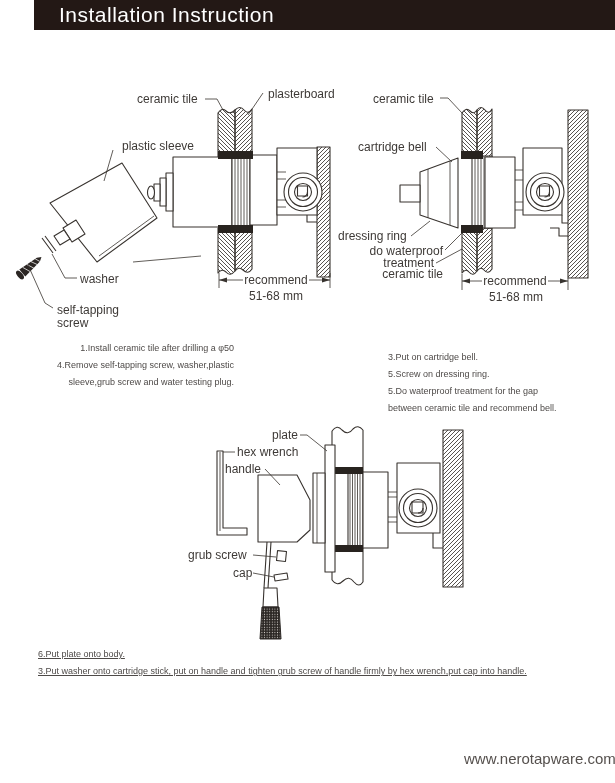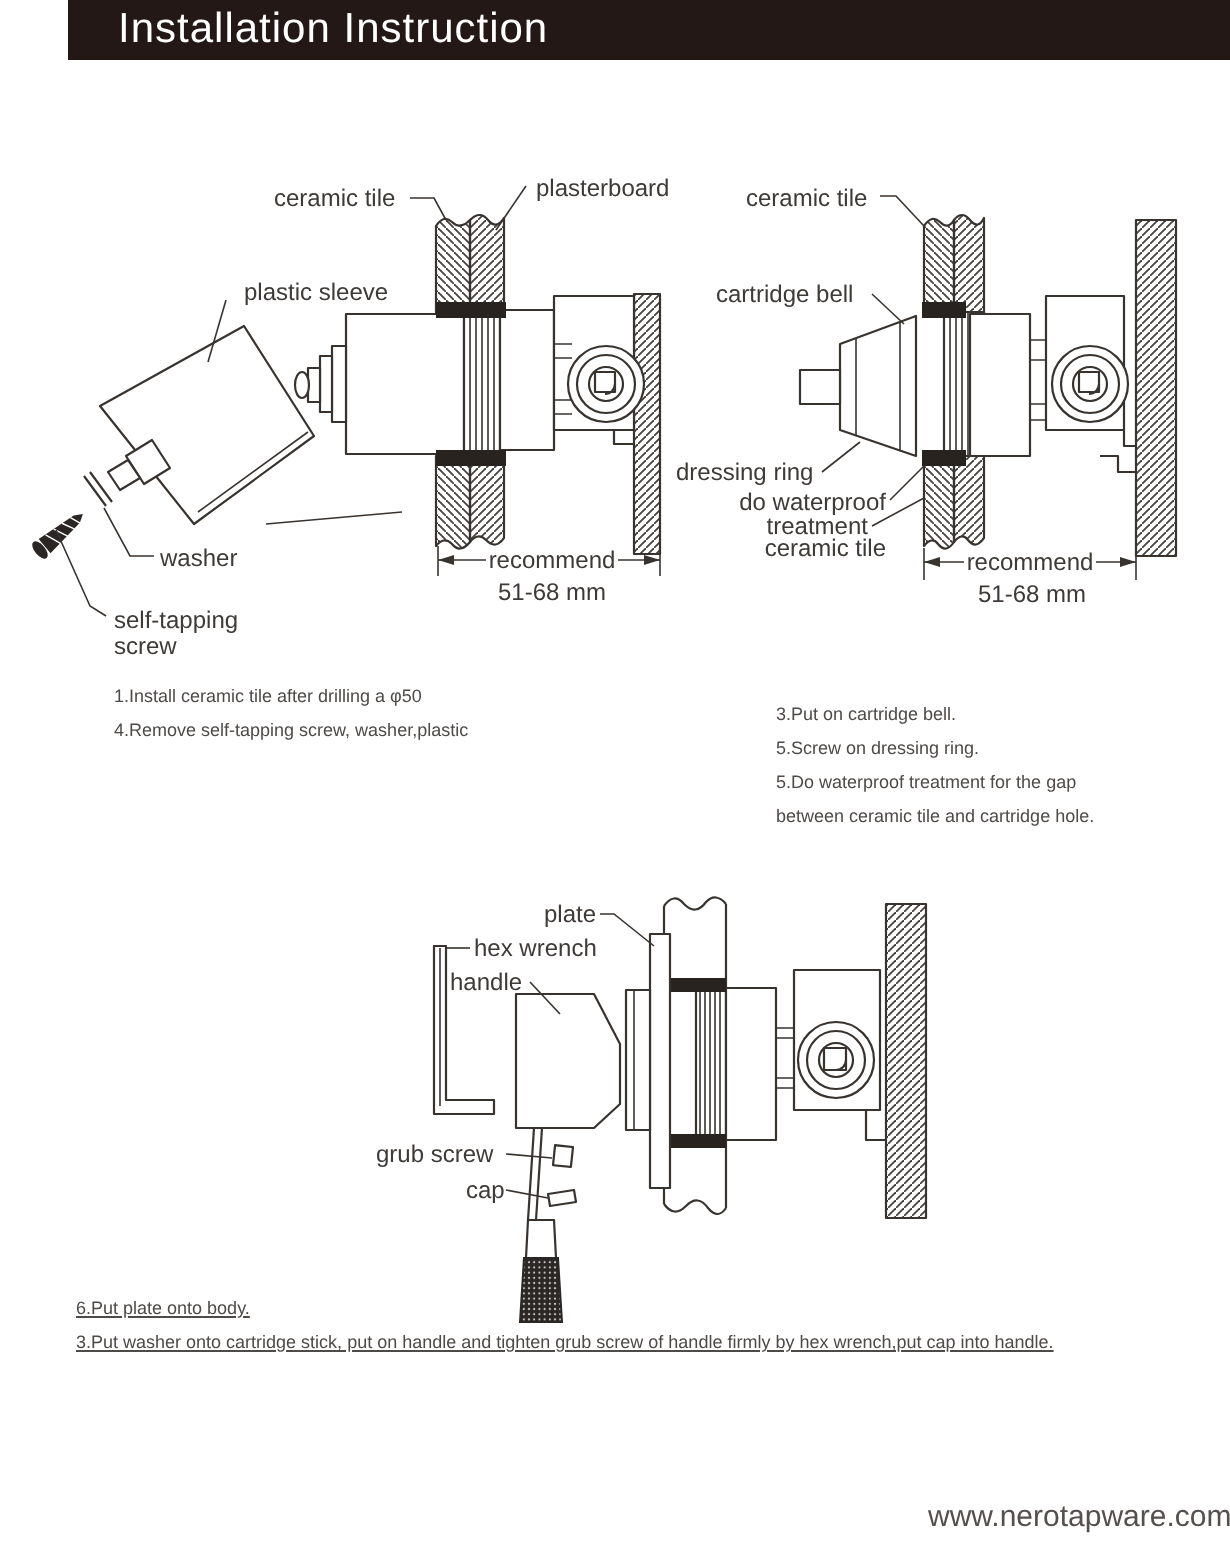--- a/index.html
+++ b/index.html
@@ -197,21 +197,21 @@
 
     <text class="lb" x="38" y="21">ceramic tile</text>
     <text class="lb" x="23" y="69">cartridge bell</text>
     <text class="lb" x="3" y="158">dressing ring</text>
     <text class="lb" x="108" y="173" text-anchor="end">do waterproof</text>
     <text class="lb" x="99" y="185" text-anchor="end">treatment</text>
     <text class="lb" x="108" y="196" text-anchor="end">ceramic tile</text>
   </svg>
   </div>
 
-  <div class="svgwrap" style="left:180px;top:440px;">
+  <div class="svgwrap" style="left:180px;top:418px;">
   <svg width="292" height="230" viewBox="0 0 292 230">
     <defs>
       <pattern id="hB3" width="4" height="4" patternUnits="userSpaceOnUse">
         <path d="M0,4 L4,0" stroke="#45403c" stroke-width="0.9"></path>
       </pattern>
       <pattern id="kn3" width="2.6" height="2.6" patternUnits="userSpaceOnUse">
         <rect width="2.6" height="2.6" fill="#2b2724"></rect>
         <circle cx="1.3" cy="1.3" r="0.55" fill="#cfcac6"></circle>
       </pattern>
     </defs>
@@ -277,30 +277,31 @@
     <path class="thin" d="M73,155 L94,159"></path>
 
     <text class="lb" x="92" y="21">plate</text>
     <text class="lb" x="57" y="38">hex wrench</text>
     <text class="lb" x="45" y="55">handle</text>
     <text class="lb" x="8" y="141">grub screw</text>
     <text class="lb" x="53" y="159">cap</text>
   </svg>
   </div>
 
-  <div class="instr" style="left:57px;top:340px;">
+  <div class="instr" style="left:57px;top:340px;text-align:right;">
     <div>1.Install ceramic tile after drilling a φ50</div>
     <div>4.Remove self-tapping screw, washer,plastic</div>
+    <div>sleeve,grub screw and water testing plug.</div>
   </div>
 
   <div class="instr" style="left:388px;top:349px;">
     <div>3.Put on cartridge bell.</div>
     <div>5.Screw on dressing ring.</div>
     <div>5.Do waterproof treatment for the gap</div>
-    <div>between ceramic tile and cartridge hole.</div>
+    <div>between ceramic tile and recommend bell.</div>
   </div>
 
   <div class="instr instr-bottom" style="left:38px;top:646px;">
     <div>6.Put plate onto body.</div>
     <div>3.Put washer onto cartridge stick, put on handle and tighten grub screw of handle firmly by hex wrench,put cap into handle.</div>
   </div>
 
   <div class="footer">www.nerotapware.com.au</div>
 
 </div>

